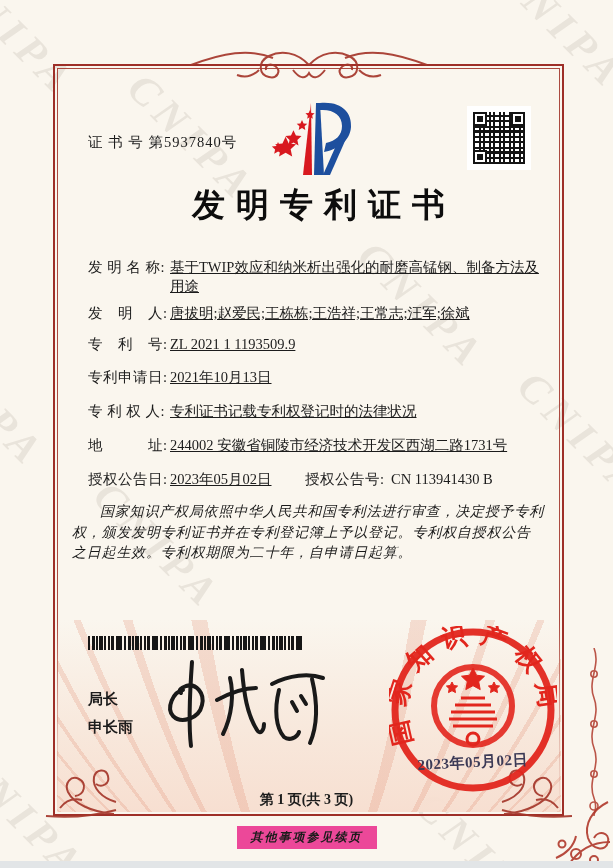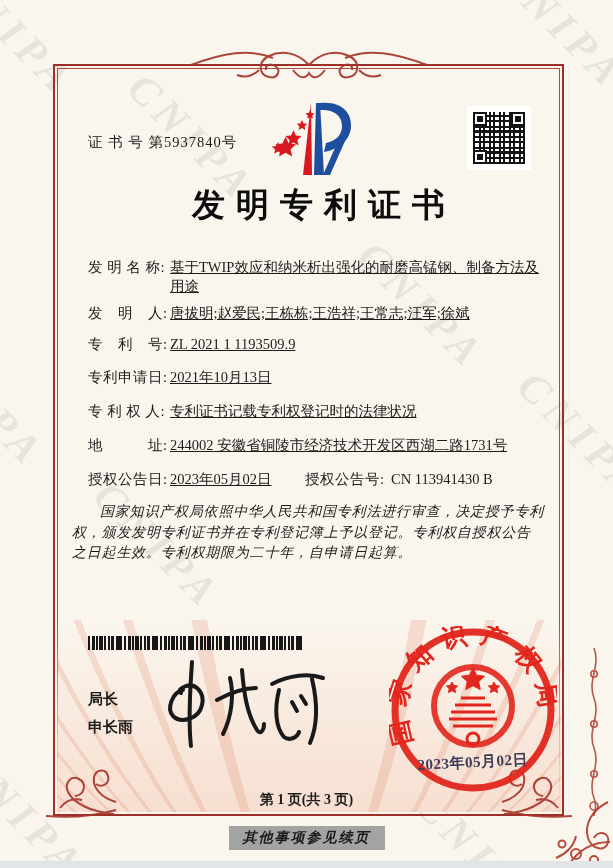--- a/index.html
+++ b/index.html
@@ -86,22 +86,22 @@
   .sig-name{position:absolute;left:88px;top:718px;font-family:"Liberation Sans","DejaVu Sans",sans-serif;font-size:15px;font-weight:600;z-index:3;}
   .sig-hand{position:absolute;left:150px;top:650px;width:190px;height:100px;z-index:3;}
   
   .seal{position:absolute;left:389px;top:626px;width:168px;height:168px;z-index:5;}
   
   .page-no{position:absolute;left:53px;top:791px;width:507px;text-align:center;font-size:14px;font-weight:600;z-index:4;}
   .cont-note{
     position:absolute;left:0;top:826px;width:613px;text-align:center;z-index:3;
   }
   .cont-note span{
-    display:inline-block;background:#a3a3a3;padding:3px 14px;
-    font-style:italic;font-size:14px;letter-spacing:2px;font-weight:600;
+    display:inline-block;background:#ec4899;padding:3px 14px;
+    font-style:italic;font-size:12px;letter-spacing:2px;font-weight:600;
   }
   .bottom-strip{position:absolute;left:0;bottom:0;width:613px;height:7px;background:#e2e5e7;z-index:6;}
 </style>
 </head>
 <body>
 
 <span class="wm wm1">CNIPA</span>
 <span class="wm wm2">CNIPA</span>
 <span class="wm wm3">CNIPA</span>
 <span class="wm wm4">CNIPA</span>

